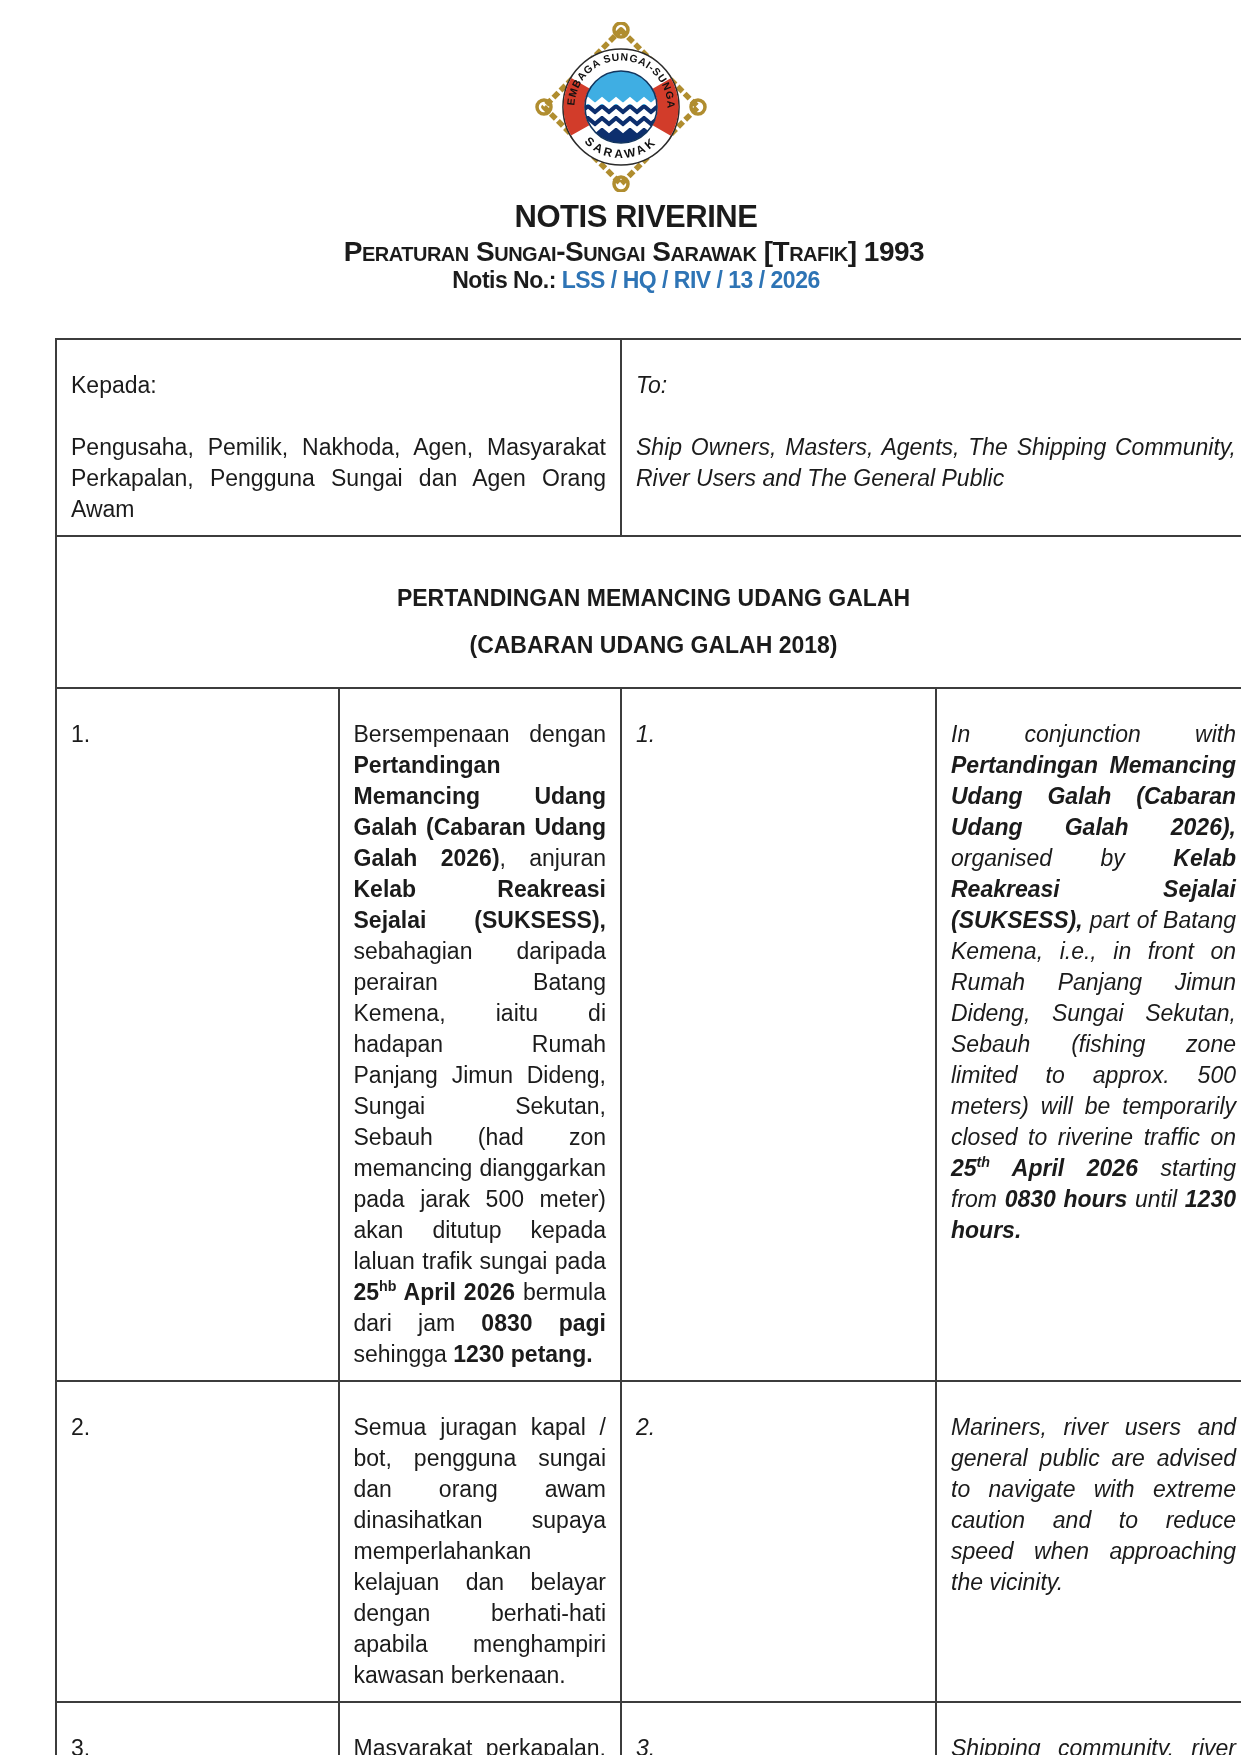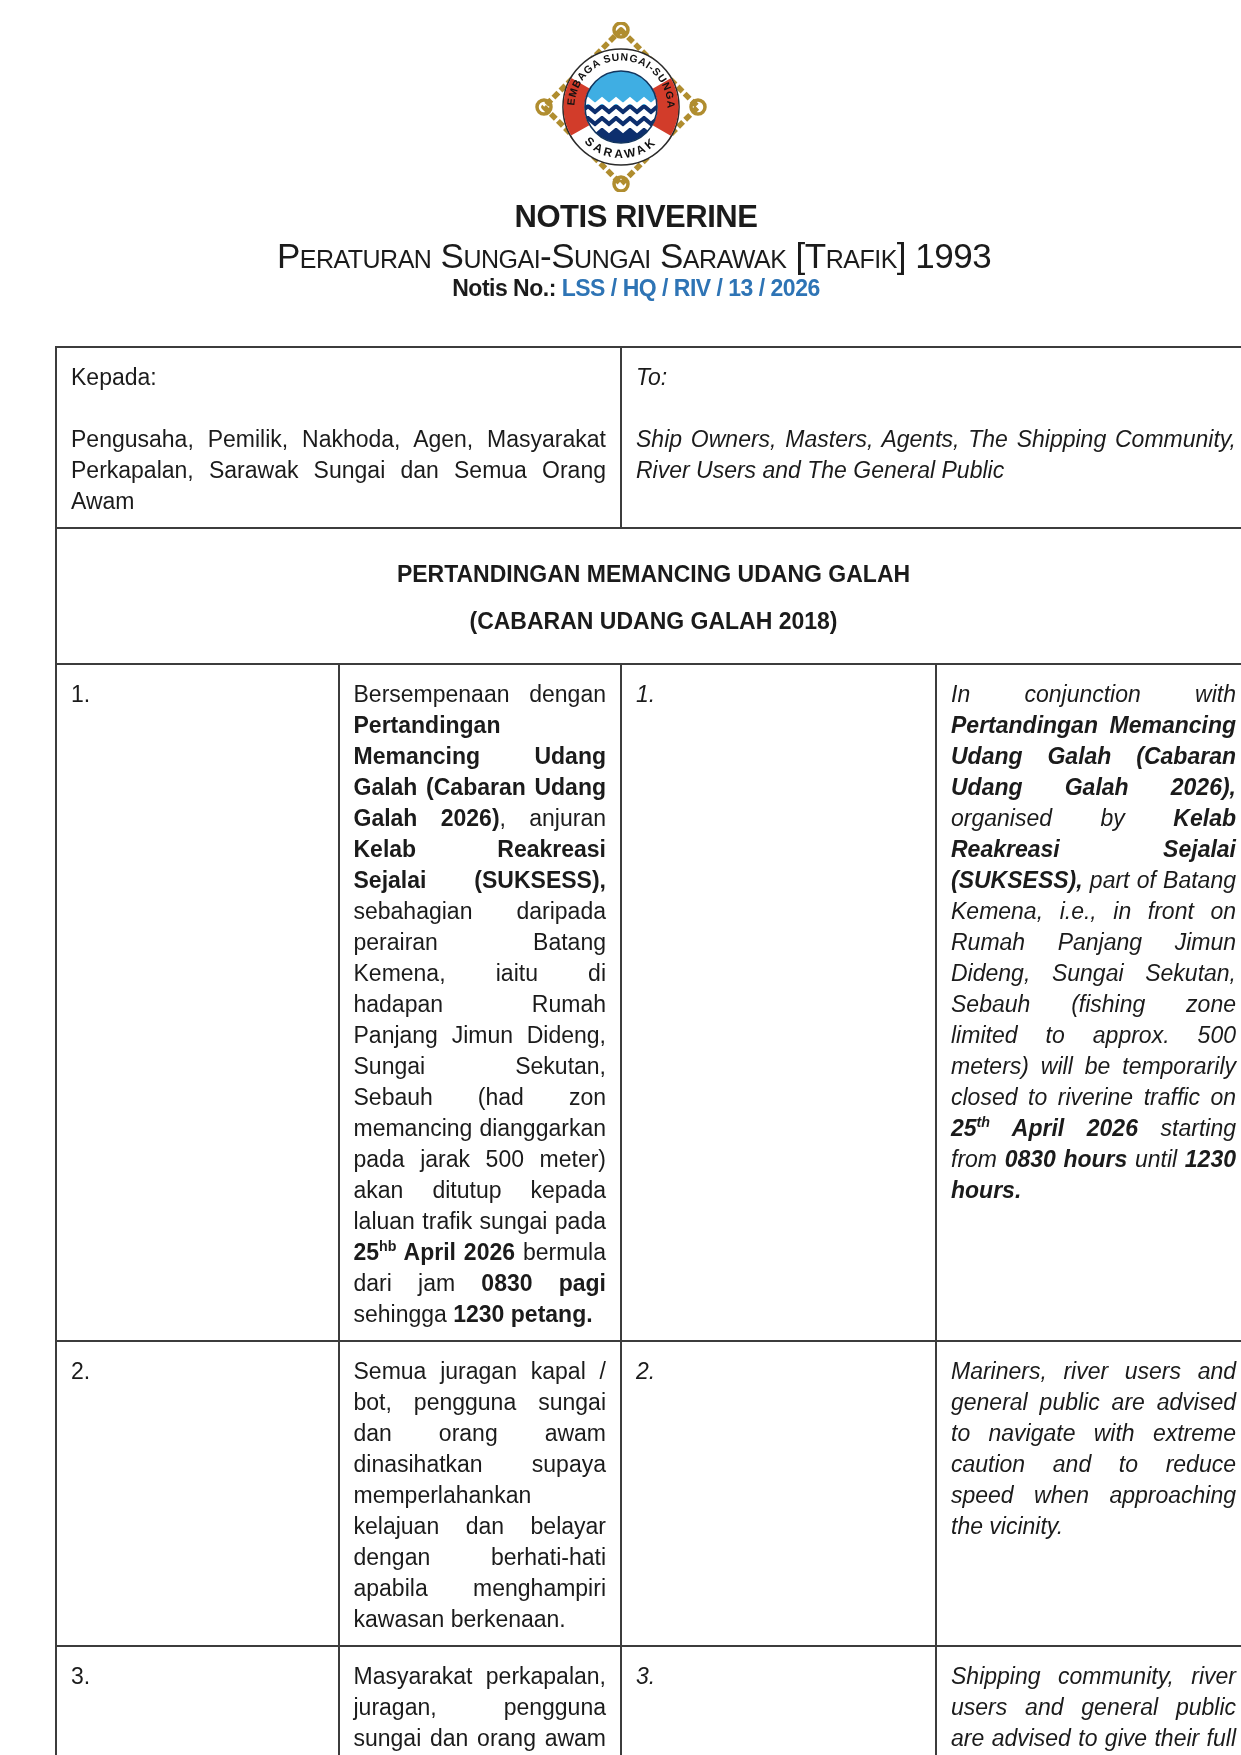--- a/index.html
+++ b/index.html
@@ -5,32 +5,32 @@
   html,body{margin:0;padding:0;background:#ffffff;}
   .page{
     width:1241px;height:1755px;background:#ffffff;position:relative;
     font-family:"Liberation Sans",sans-serif;color:#1b1b1b;overflow:hidden;
   }
   
   .logo-wrap{width:100%;text-align:center;padding-top:22px;}
   .logo-svg{display:inline-block;}
   .title-block{text-align:center;margin-top:4px;line-height:1.12;padding-left:31px;}
   .doc-title{font-size:31px;font-weight:700;letter-spacing:-0.5px;margin:0;}
-  .doc-subtitle{font-size:35px;font-weight:400;font-variant:small-caps;letter-spacing:-0.5px;margin:1px 4px 0 0;}
+  .doc-subtitle{font-size:28px;font-weight:700;font-variant:small-caps;letter-spacing:-0.5px;margin:1px 4px 0 0;}
   .doc-noticeno{font-size:23px;font-weight:700;letter-spacing:-0.5px;margin:1px 0 0 0;}
   .doc-noticeno .no-value{color:#2E74B5;}
   
   table.notice{
     border-collapse:collapse;table-layout:fixed;
     margin:44px 0 0 55px;width:1135px;
     font-size:23px;line-height:31px;
   }
   table.notice td{
     border:2px solid #3c3c3c;vertical-align:top;
-    padding:14px 14px 10px 14px;
+    padding:30px 14px 10px 14px;
   }
   td.numcol{width:60px;padding-left:10px;padding-right:4px;}
   td.malaytext{width:475px;text-align:justify;margin-top:36px;}
   td.engtext{width:540px;text-align:justify;font-style:italic;}
   td.addr-malay{width:535px;}
   td.addr-eng{width:600px;font-style:italic;}
   .addr-label{margin:0 0 31px 0;}
   .addr-body{margin:0;text-align:justify;}
   td.subjectcell{text-align:center;font-weight:700;padding-top:22px;}
   .subject-line{margin:16px;}
@@ -86,21 +86,21 @@
     <p class="doc-subtitle">Peraturan Sungai-Sungai Sarawak [Trafik] 1993</p>
     <p class="doc-noticeno"><span>Notis No.: </span><span class="no-value">LSS / HQ / RIV / 13 / 2026</span></p>
   </div>
 
   <table class="notice">
 
     <tbody>
         <tr style="height:152px">
       <td colspan="2" class="addr-malay">
         <p class="addr-label">Kepada:</p>
-        <p class="addr-body">Pengusaha, Pemilik, Nakhoda, Agen, Masyarakat Perkapalan, Sarawak Sungai dan Semua Orang Awam</p>
+        <p class="addr-body">Pengusaha, Pemilik, Nakhoda, Agen, Masyarakat Perkapalan, Pengguna Sungai dan Agen Orang Awam</p>
       </td>
       <td colspan="2" class="addr-eng">
         <p class="addr-label">To:</p>
         <p class="addr-body">Ship Owners, Masters, Agents, The Shipping Community, River Users and The General Public</p>
       </td>
     </tr>
 
     <tr style="height:114px">
       <td colspan="4" class="subjectcell">
         <p class="subject-line">PERTANDINGAN MEMANCING UDANG GALAH</p>

